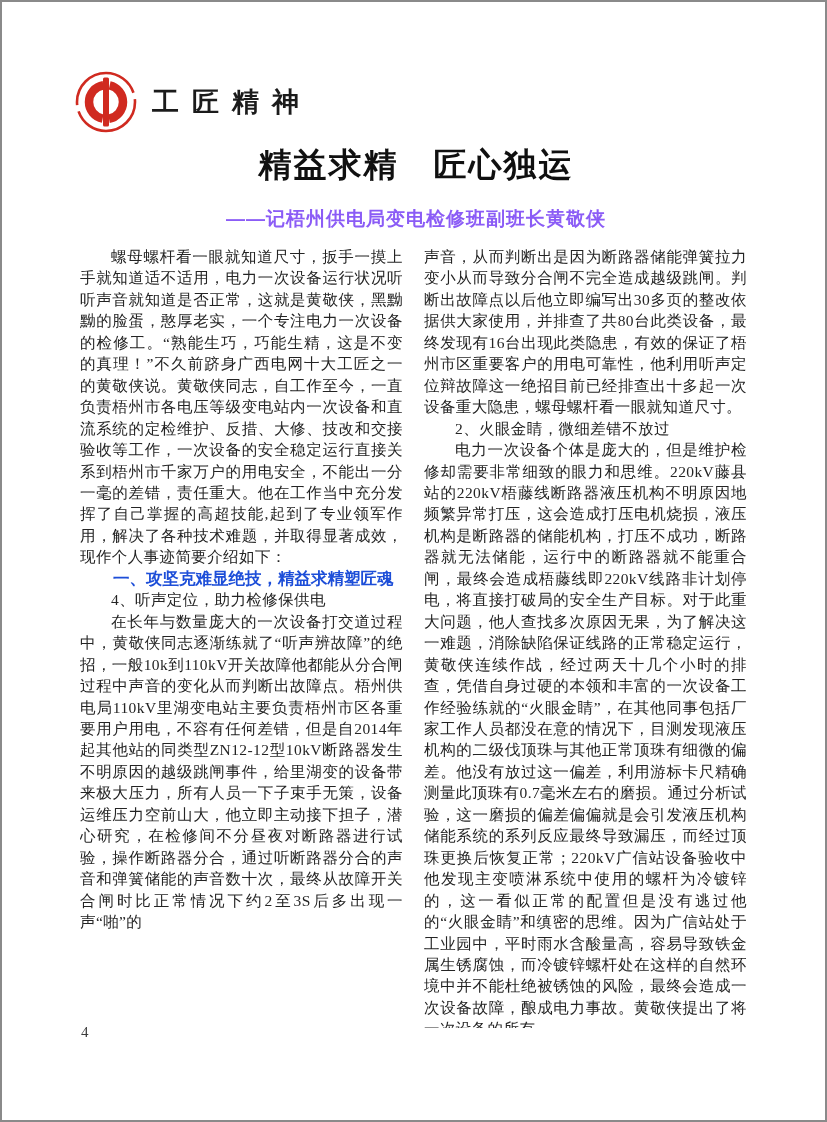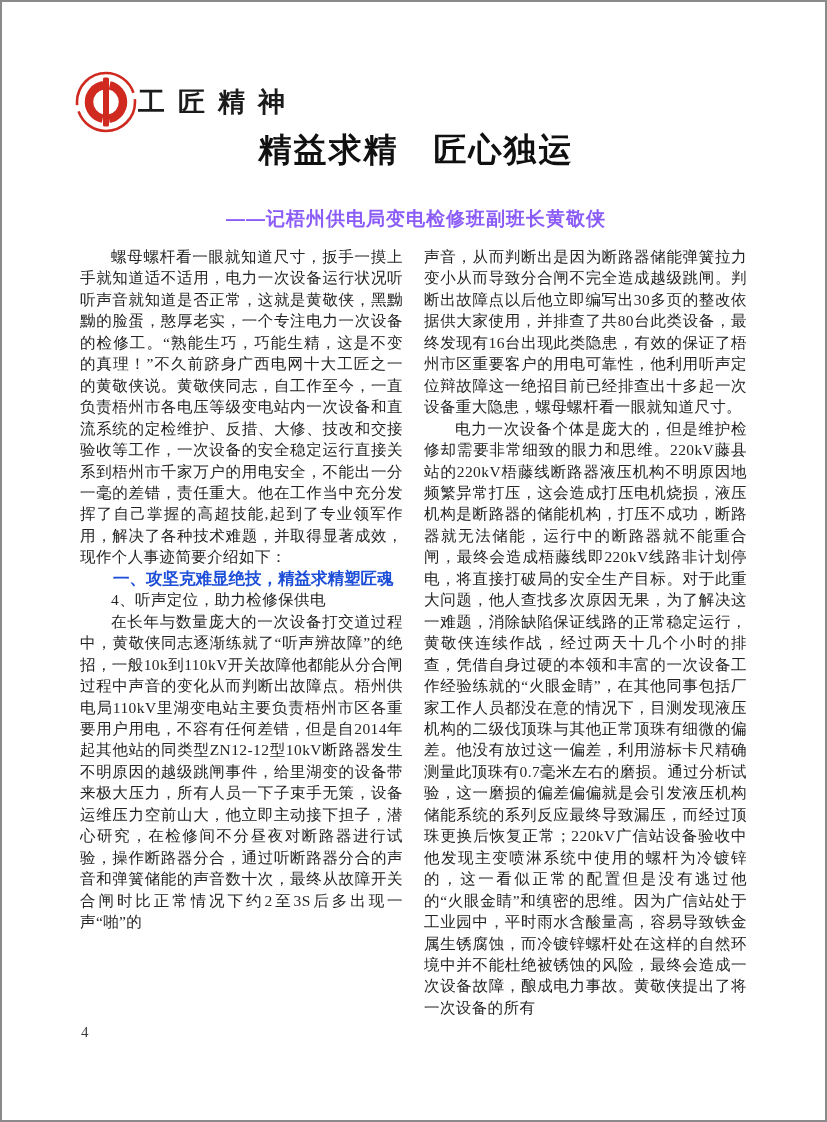--- a/index.html
+++ b/index.html
@@ -12,29 +12,30 @@
     overflow:hidden;
     font-family:"Liberation Serif","DejaVu Serif",serif;
     color:#1f1f1f;
   }
   .brand-header {
     position:absolute; left:72px; top:68px;
     display:flex; align-items:center;
   }
   .logo { width:64px; height:64px; display:block; }
   .brand-text {
+    margin-left:14px;
     font-family:Liberation Sans, sans-serif;
     font-weight:bold;
     font-size:27px;
     letter-spacing:13px;
     color:#1b1b1b;
     white-space:nowrap;
   }
   .page-title {
-    position:absolute; left:78px; top:126px; width:672px;
+    position:absolute; left:78px; top:141px; width:672px;
     text-align:center;
     font-family:"Liberation Serif","DejaVu Serif",serif;
     font-weight:bold;
     font-size:33px;
     letter-spacing:2px;
     color:#101010;
     margin:0;
   }
   .page-subtitle {
     position:absolute; left:78px; top:204px; width:672px;
@@ -99,19 +100,20 @@
 
   <div class="article">
     <div class="col">
         <p class="para">螺母螺杆看一眼就知道尺寸，扳手一摸上手就知道适不适用，电力一次设备运行状况听听声音就知道是否正常，这就是黄敬侠，黑黝黝的脸蛋，憨厚老实，一个专注电力一次设备的检修工。“熟能生巧，巧能生精，这是不变的真理！”不久前跻身广西电网十大工匠之一的黄敬侠说。黄敬侠同志，自工作至今，一直负责梧州市各电压等级变电站内一次设备和直流系统的定检维护、反措、大修、技改和交接验收等工作，一次设备的安全稳定运行直接关系到梧州市千家万户的用电安全，不能出一分一毫的差错，责任重大。他在工作当中充分发挥了自己掌握的高超技能,起到了专业领军作用，解决了各种技术难题，并取得显著成效，现作个人事迹简要介绍如下：</p>
         <h2 class="heading">一、攻坚克难显绝技，精益求精塑匠魂</h2>
         <p class="sub">4、听声定位，助力检修保供电</p>
         <p class="para">在长年与数量庞大的一次设备打交道过程中，黄敬侠同志逐渐练就了“听声辨故障”的绝招，一般10k到110kV开关故障他都能从分合闸过程中声音的变化从而判断出故障点。梧州供电局110kV里湖变电站主要负责梧州市区各重要用户用电，不容有任何差错，但是自2014年起其他站的同类型ZN12-12型10kV断路器发生不明原因的越级跳闸事件，给里湖变的设备带来极大压力，所有人员一下子束手无策，设备运维压力空前山大，他立即主动接下担子，潜心研究，在检修间不分昼夜对断路器进行试验，操作断路器分合，通过听断路器分合的声音和弹簧储能的声音数十次，最终从故障开关合闸时比正常情况下约2至3S后多出现一声“啪”的</p>
       </div>
     <div class="col">
         <p class="cont">声音，从而判断出是因为断路器储能弹簧拉力变小从而导致分合闸不完全造成越级跳闸。判断出故障点以后他立即编写出30多页的整改依据供大家使用，并排查了共80台此类设备，最终发现有16台出现此类隐患，有效的保证了梧州市区重要客户的用电可靠性，他利用听声定位辩故障这一绝招目前已经排查出十多起一次设备重大隐患，螺母螺杆看一眼就知道尺寸。</p>
+        <p class="sub">2、火眼金睛，微细差错不放过</p>
         <p class="para">电力一次设备个体是庞大的，但是维护检修却需要非常细致的眼力和思维。220kV藤县站的220kV梧藤线断路器液压机构不明原因地频繁异常打压，这会造成打压电机烧损，液压机构是断路器的储能机构，打压不成功，断路器就无法储能，运行中的断路器就不能重合闸，最终会造成梧藤线即220kV线路非计划停电，将直接打破局的安全生产目标。对于此重大问题，他人查找多次原因无果，为了解决这一难题，消除缺陷保证线路的正常稳定运行，黄敬侠连续作战，经过两天十几个小时的排查，凭借自身过硬的本领和丰富的一次设备工作经验练就的“火眼金睛”，在其他同事包括厂家工作人员都没在意的情况下，目测发现液压机构的二级伐顶珠与其他正常顶珠有细微的偏差。他没有放过这一偏差，利用游标卡尺精确测量此顶珠有0.7毫米左右的磨损。通过分析试验，这一磨损的偏差偏偏就是会引发液压机构储能系统的系列反应最终导致漏压，而经过顶珠更换后恢复正常；220kV广信站设备验收中他发现主变喷淋系统中使用的螺杆为冷镀锌的，这一看似正常的配置但是没有逃过他的“火眼金睛”和缜密的思维。因为广信站处于工业园中，平时雨水含酸量高，容易导致铁金属生锈腐蚀，而冷镀锌螺杆处在这样的自然环境中并不能杜绝被锈蚀的风险，最终会造成一次设备故障，酿成电力事故。黄敬侠提出了将一次设备的所有</p>
       </div>
   </div>
 
   <div class="page-num">4</div>
 
 </div>
 
 </body></html>

